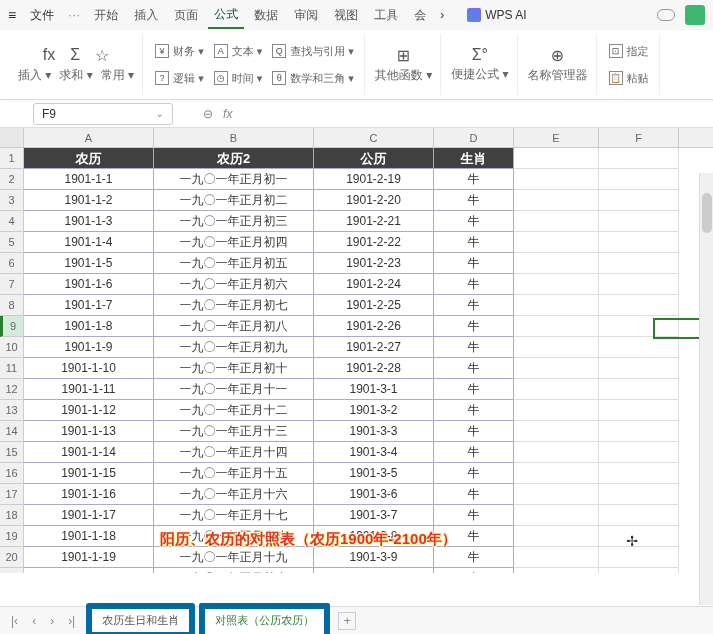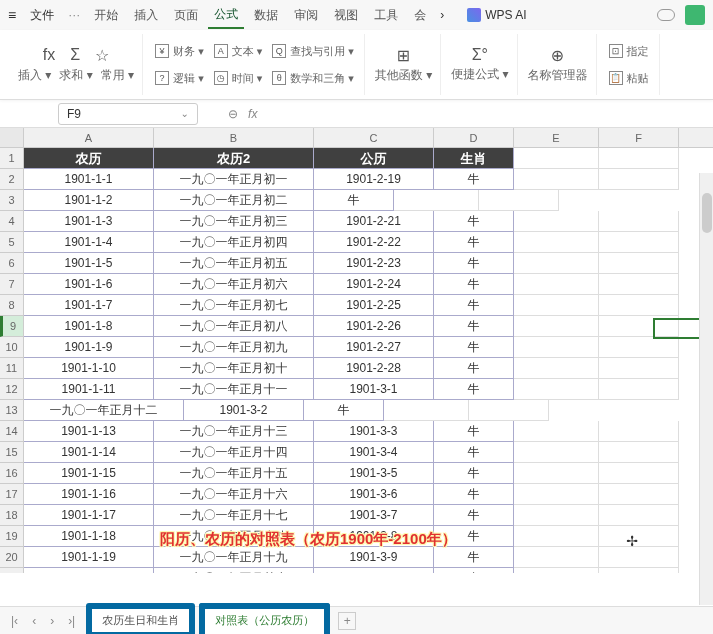--- a/index.html
+++ b/index.html
@@ -19,21 +19,21 @@
 .ribbon{height:70px;background:#fff;border-bottom:1px solid #ddd;box-shadow:0 1px 3px rgba(0,0,0,0.05);display:flex;padding:4px 10px;gap:2px}
 .rgroup{display:flex;flex-direction:column;align-items:center;justify-content:center;padding:0 8px;border-right:1px solid #eee;gap:2px}
 .rgroup .icons{display:flex;gap:15px;font-size:16px;color:#555}
 .rgroup .labels{display:flex;gap:8px;font-size:12px;color:#666}
 .rgroup .labels span{white-space:nowrap}
 .rg2{display:flex;flex-direction:column;gap:6px;padding:4px 10px;border-right:1px solid #eee;justify-content:center}
 .rg2 .row{display:flex;gap:10px}
 .rg2 .item{display:flex;align-items:center;gap:4px;font-size:11px;color:#666}
 .rg2 .item .ic{width:14px;height:14px;border:1px solid #888;font-size:9px;display:flex;align-items:center;justify-content:center;color:#555}
 .namebox-row{height:28px;border-bottom:1px solid #ddd;display:flex;align-items:center;padding:4px 8px;gap:10px}
-.namebox{width:140px;height:22px;border:1px solid #ccc;border-radius:3px;display:flex;align-items:center;padding:0 8px;justify-content:space-between;margin-left:50px}
+.namebox{width:140px;height:22px;border:1px solid #ccc;border-radius:3px;display:flex;align-items:center;padding:0 8px;justify-content:space-between;margin-left:25px}
 .namebox .dd{color:#888;font-size:10px}
 .fx-area{display:flex;align-items:center;gap:10px;margin-left:20px}
 .fx-area .zoom{color:#888}
 .fx-area .fx{font-style:italic;color:#888}
 .sheet{position:relative;height:445px;overflow:hidden}
 .colhead{display:flex;height:20px;background:#f0f0f0;border-bottom:1px solid #ccc}
 .corner{width:24px;border-right:1px solid #ccc;background:#e8e8e8}
 .ch{border-right:1px solid #ccc;text-align:center;font-size:11px;color:#666;line-height:20px}
 .cA{width:130px}.cB{width:160px}.cC{width:120px}.cD{width:80px}.cE{width:85px}.cF{width:80px}
 .rows{position:relative}
@@ -203,20 +203,21 @@
         <div class="cell cB">一九〇一年正月初一</div>
         <div class="cell cC">1901-2-19</div>
         <div class="cell cD">牛</div>
         <div class="cell ov cE"></div>
         <div class="cell ov cF"></div>
       </div>
       <div class="row">
         <div class="rh">3</div>
         <div class="cell cA">1901-1-2</div>
         <div class="cell cB">一九〇一年正月初二</div>
+        <div class="cell cC">1901-2-20</div>
         <div class="cell cD">牛</div>
         <div class="cell ov cE"></div>
         <div class="cell ov cF"></div>
       </div>
       <div class="row">
         <div class="rh">4</div>
         <div class="cell cA">1901-1-3</div>
         <div class="cell cB">一九〇一年正月初三</div>
         <div class="cell cC">1901-2-21</div>
         <div class="cell cD">牛</div>
@@ -290,20 +291,21 @@
         <div class="rh">12</div>
         <div class="cell cA">1901-1-11</div>
         <div class="cell cB">一九〇一年正月十一</div>
         <div class="cell cC">1901-3-1</div>
         <div class="cell cD">牛</div>
         <div class="cell ov cE"></div>
         <div class="cell ov cF"></div>
       </div>
       <div class="row">
         <div class="rh">13</div>
+        <div class="cell cA">1901-1-12</div>
         <div class="cell cB">一九〇一年正月十二</div>
         <div class="cell cC">1901-3-2</div>
         <div class="cell cD">牛</div>
         <div class="cell ov cE"></div>
         <div class="cell ov cF"></div>
       </div>
       <div class="row">
         <div class="rh">14</div>
         <div class="cell cA">1901-1-13</div>
         <div class="cell cB">一九〇一年正月十三</div>

